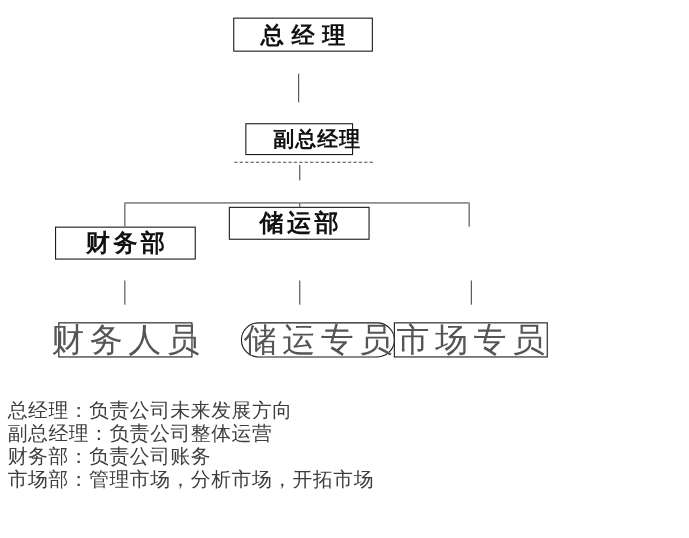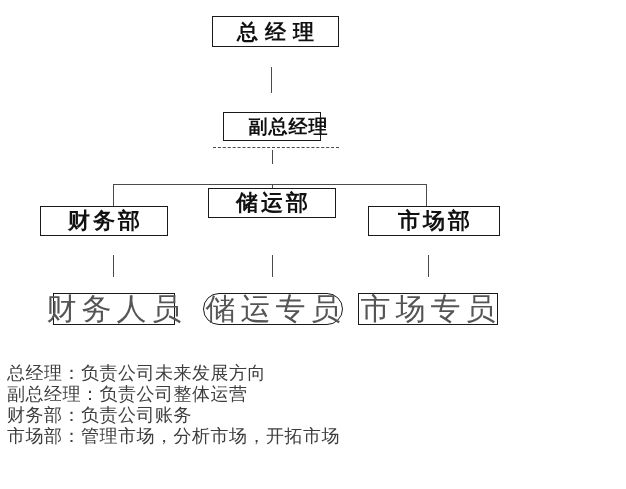--- a/index.html
+++ b/index.html
@@ -16,29 +16,29 @@
     box-sizing:border-box;
     border:1px solid var(--border,#1a1a1a);
     display:flex;align-items:center;justify-content:center;
     font-size:22px;font-weight:bold;color:#111;
     letter-spacing:3px;text-indent:3px;
     white-space:nowrap;
     background:#fff;
   }
   .n-gm {left:212px;top:16px; width:127px;height:31px;font-size:21px;letter-spacing:7px;text-indent:7px;}
   .n-dgm{left:223px;top:112px;width:98px; height:29px;font-size:19px;letter-spacing:1px;text-indent:1px;padding-left:32px;}
-  .n-fin{left:40px; top:206px;width:128px;height:30px;}
+  .n-fin{left:50px; top:206px;width:128px;height:30px;}
   .n-sto{left:208px;top:188px;width:128px;height:30px;}
   .n-mkt{left:368px;top:206px;width:132px;height:30px;}
   .staff{
     font-weight:normal;color:var(--staff,#555555);
     font-size:30px;letter-spacing:5px;text-indent:5px;
   }
   .n-fins{left:53px; top:293px;width:122px;height:32px;}
-  .n-stos{left:203px;top:293px;width:140px;height:32px;border-radius:16px;}
+  .n-stos{left:219px;top:293px;width:140px;height:32px;border-radius:16px;}
   .n-mkts{left:358px;top:293px;width:140px;height:32px;}
   
   .vl{position:absolute;width:1px;background:var(--line,#4a4a4a);}
   .hl{position:absolute;height:1px;background:var(--line,#4a4a4a);}
   .l-v1 {left:271px;top:67px; height:26px;}
   .l-v2 {left:272px;top:150px;height:14px;}
   .l-bus{left:113px;top:184px;width:314px;}
   .l-d1 {left:113px;top:185px;height:21px;}
   .l-d2 {left:272px;top:185px;height:21px;}
   .l-d3 {left:426px;top:185px;height:21px;}
@@ -67,21 +67,20 @@
   <div class="dash"></div>
   <div class="vl l-v2"></div>
 
   <div class="hl l-bus"></div>
   <div class="vl l-d1"></div>
   <div class="vl l-d2"></div>
   <div class="vl l-d3"></div>
 
   <div class="node n-fin">财务部</div>
   <div class="node n-sto">储运部</div>
-  <div class="node n-mkt">市场部</div>
 
   <div class="vl l-s1"></div>
   <div class="vl l-s2"></div>
   <div class="vl l-s3"></div>
 
   <div class="node staff n-fins">财务人员</div>
   <div class="node staff n-stos">储运专员</div>
   <div class="node staff n-mkts">市场专员</div>
 
   <div class="legend">

